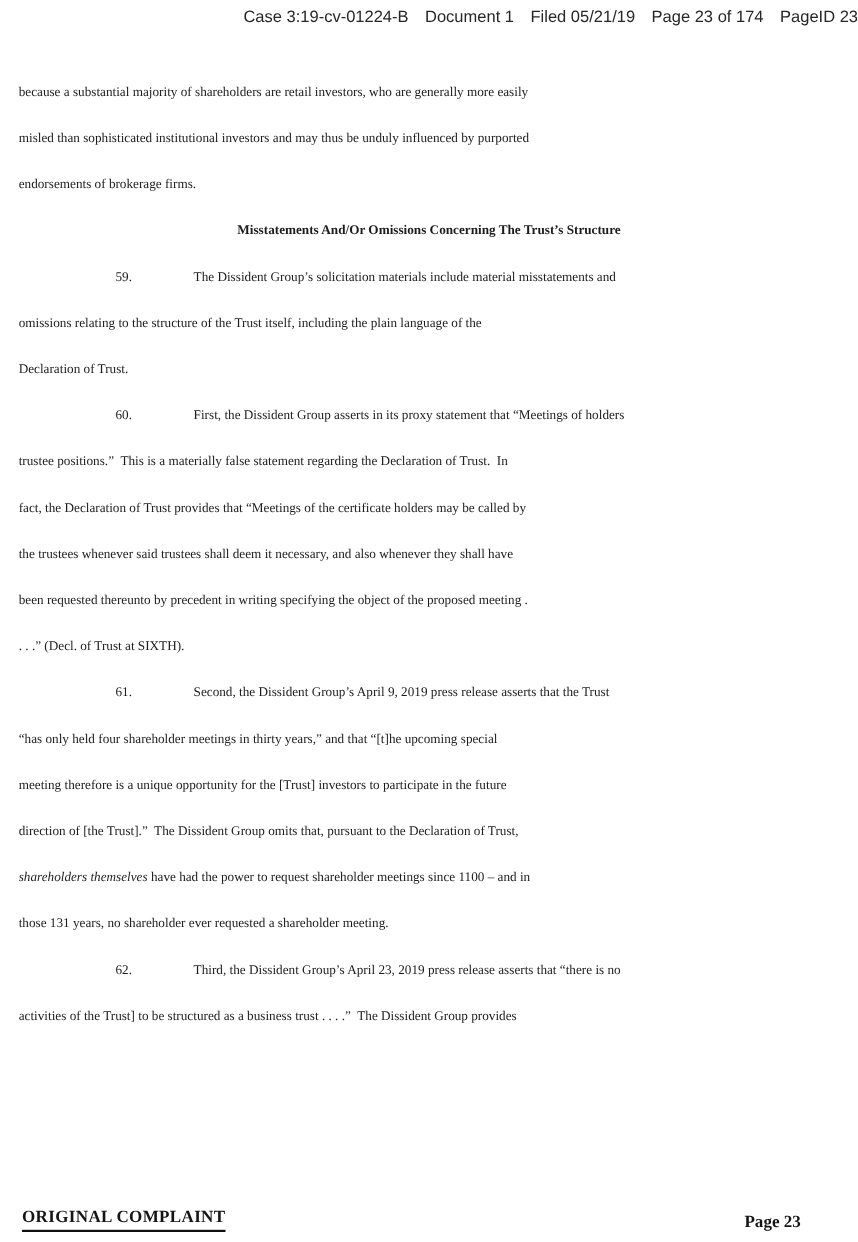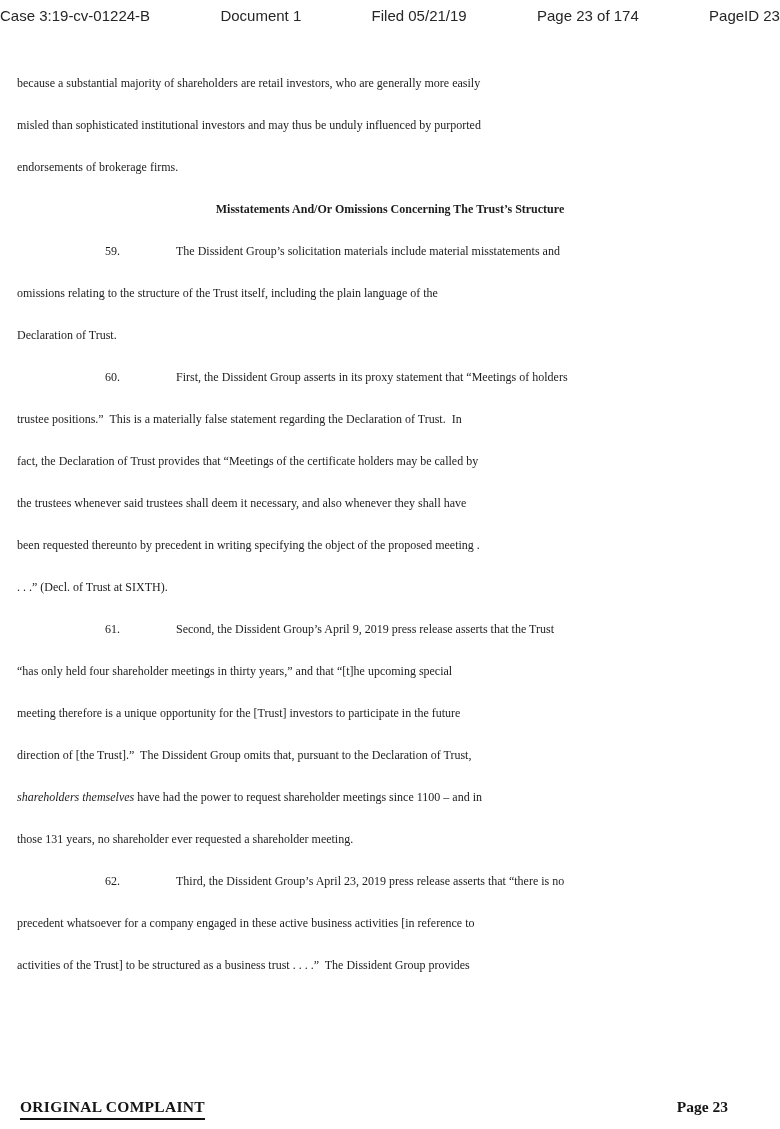--- a/index.html
+++ b/index.html
@@ -8,21 +8,21 @@
     background: #ffffff;
     position: relative;
     font-family: "Liberation Serif", "DejaVu Serif", serif;
     color: #1c1c1c;
     overflow: hidden;
   }
   .doc-header {
     position: absolute;
     top: 7px; left: 0; right: 0;
     display: flex;
-    justify-content: space-between;
+    justify-content: flex-end;
     gap: 15px;
     font-family: "Liberation Sans", "DejaVu Sans", sans-serif;
     font-size: 15px;
     color: #262626;
     white-space: pre;
   }
   .doc-body {
     position: absolute;
     top: 62px; left: 17px; right: 17px;
   }
@@ -41,21 +41,21 @@
     display: inline-block;
     margin-left: 88px;
     width: 71px;
   }
   .seg.i { font-style: italic; }
   .doc-footer {
     position: absolute;
     top: 1098px; left: 20px; right: 52px;
     display: flex;
     justify-content: space-between;
-    align-items: flex-start;
+    align-items: flex-end;
     font-size: 15.5px;
     font-weight: bold;
     color: #151515;
   }
   .footer-left {
     border-bottom: 2px solid #111;
     padding-bottom: 2px;
     letter-spacing: 0.3px;
   }
 </style>
@@ -78,20 +78,19 @@
       <div class="line"><span class="seg">the trustees whenever said trustees shall deem it necessary, and also whenever they shall have</span></div>
       <div class="line"><span class="seg">been requested thereunto by precedent in writing specifying the object of the proposed meeting .</span></div>
       <div class="line"><span class="seg">. . .” (Decl. of Trust at SIXTH).</span></div>
       <div class="line"><span class="pnum">61.</span><span class="seg">Second, the Dissident Group’s April 9, 2019 press release asserts that the Trust</span></div>
       <div class="line"><span class="seg">“has only held four shareholder meetings in thirty years,” and that “[t]he upcoming special</span></div>
       <div class="line"><span class="seg">meeting therefore is a unique opportunity for the [Trust] investors to participate in the future</span></div>
       <div class="line"><span class="seg">direction of [the Trust].”  The Dissident Group omits that, pursuant to the Declaration of Trust,</span></div>
       <div class="line"><span class="seg i">shareholders themselves</span><span class="seg"> have had the power to request shareholder meetings since 1100 – and in</span></div>
       <div class="line"><span class="seg">those 131 years, no shareholder ever requested a shareholder meeting.</span></div>
       <div class="line"><span class="pnum">62.</span><span class="seg">Third, the Dissident Group’s April 23, 2019 press release asserts that “there is no</span></div>
-      <div class="line"><span class="seg">precedent whatsoever for a company engaged in these active business activities [in reference to</span></div>
       <div class="line"><span class="seg">activities of the Trust] to be structured as a business trust . . . .”  The Dissident Group provides</span></div>
     </div>
   <div class="doc-footer">
     <span class="footer-left">ORIGINAL COMPLAINT</span>
     <span class="footer-right">Page 23</span>
   </div>
 </div>
 
 </body></html>

